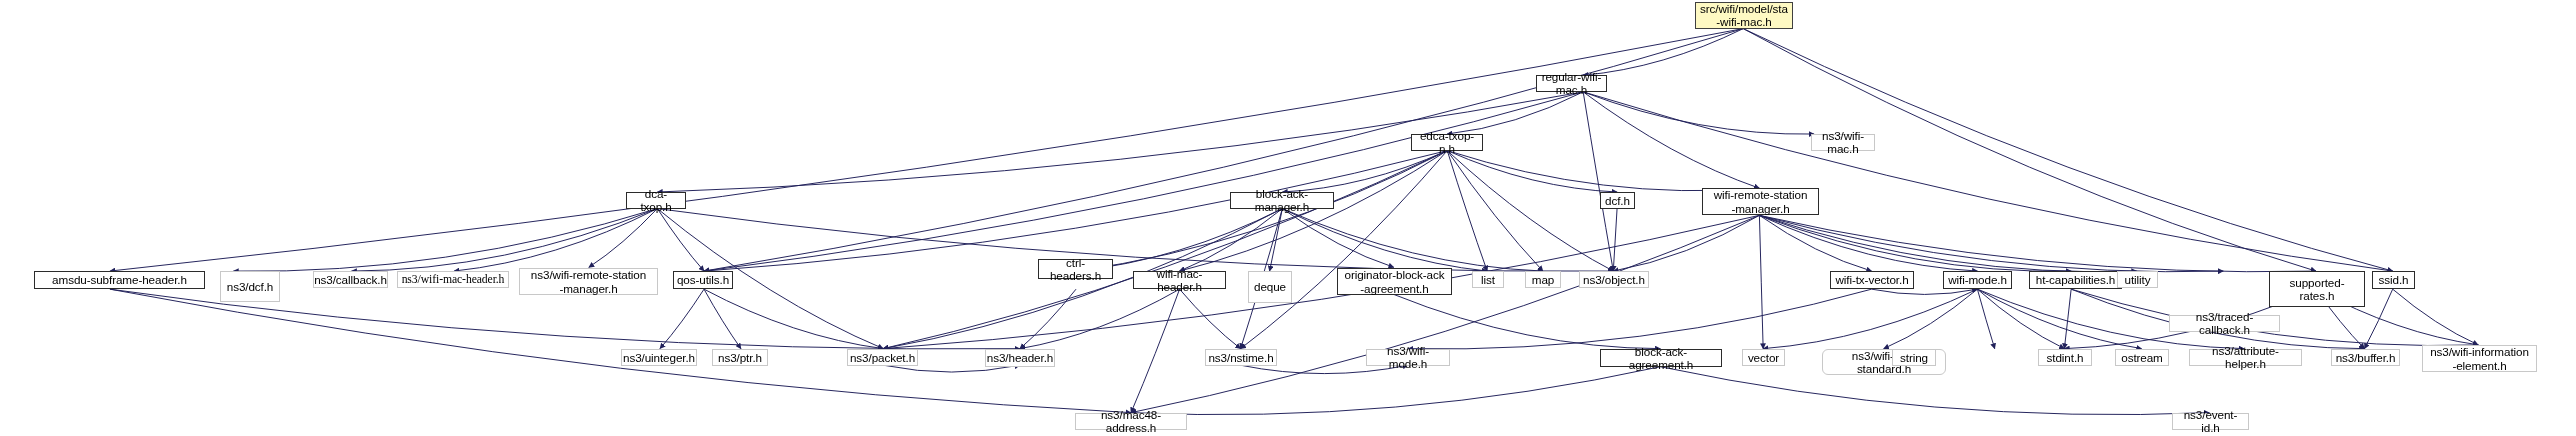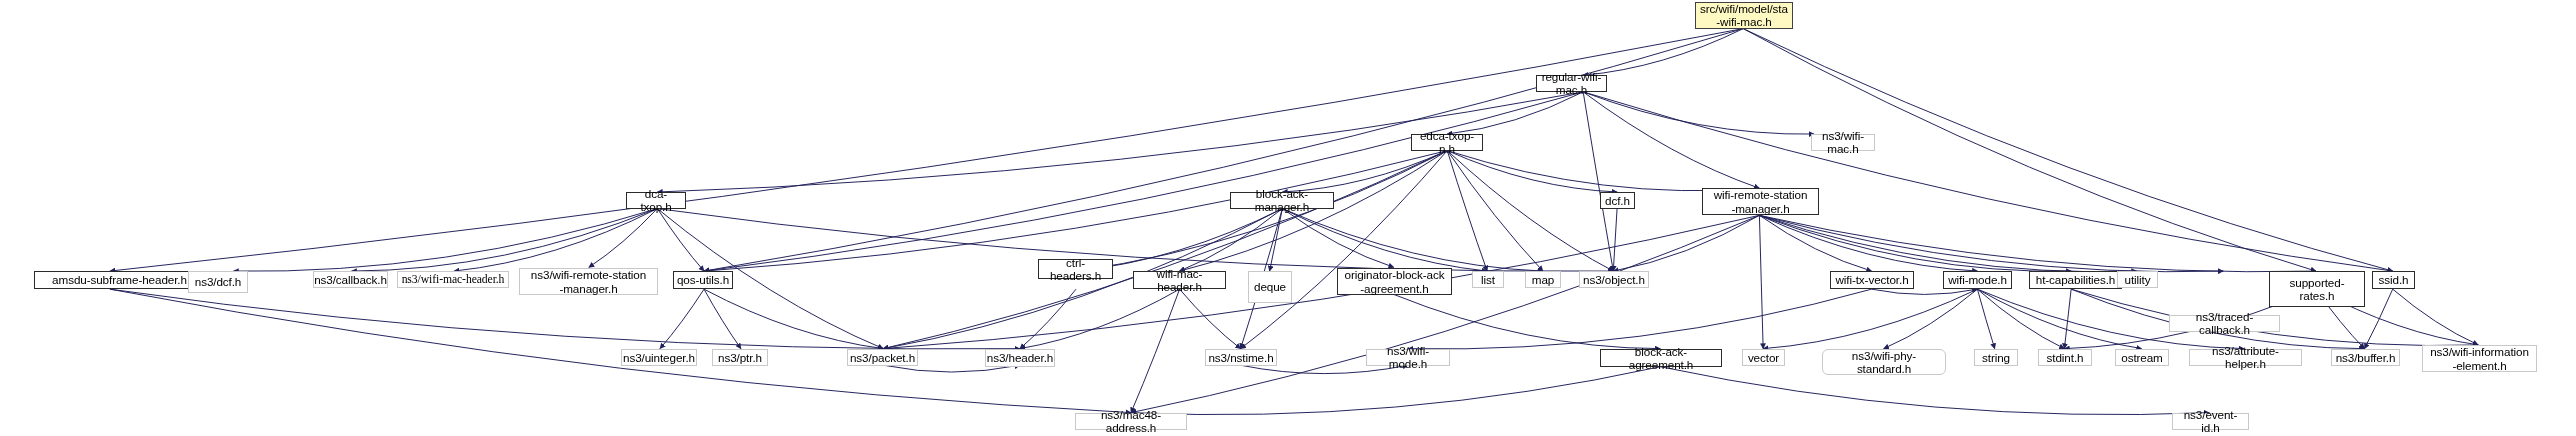--- a/index.html
+++ b/index.html
@@ -144,21 +144,21 @@
 -wifi-mac.h</div>
     <div class="node strong" style="left: 1536px; top: 75px; width: 71px; height: 16.6px;">regular-wifi-mac.h</div>
     <div class="node strong" style="left: 1411px; top: 134px; width: 72px; height: 16.6px;">edca-txop-n.h</div>
     <div class="node weak" style="left: 1775px; top: 134px; width: 64px; height: 16.6px; margin-left: 36px;">ns3/wifi-mac.h</div>
     <div class="node strong" style="left: 626px; top: 192px; width: 60px; height: 16.6px;">dca-txop.h</div>
     <div class="node strong" style="left: 1230px; top: 192px; width: 104px; height: 16.6px;">block-ack-manager.h</div>
     <div class="node strong" style="left: 1600px; top: 192px; width: 35px; height: 16.6px;">dcf.h</div>
     <div class="node strong" style="left: 1702px; top: 188px; width: 117px; height: 27px;">wifi-remote-station
 -manager.h</div>
     <div class="node strong" style="left: 34px; top: 271px; width: 171px; height: 18px;">amsdu-subframe-header.h</div>
-    <div class="node weak" style="left: 188px; top: 271px; width: 60px; height: 22px;">ns3/dcf.h</div>
+    <div class="node weak" style="left: 220px; top: 271px; width: 60px; height: 31px;">ns3/dcf.h</div>
     <div class="node weak" style="left: 313px; top: 271px; width: 75px; height: 16.6px;">ns3/callback.h</div>
     <div class="node weak" style="left: 397px; top: 271px; width: 112px; height: 16.6px; font-family: Liberation Serif, serif;">ns3/wifi-mac-header.h</div>
     <div class="node weak" style="left: 519px; top: 268px; width: 139px; height: 27px;">ns3/wifi-remote-station
 -manager.h</div>
     <div class="node strong" style="left: 673px; top: 271px; width: 60px; height: 18px;">qos-utils.h</div>
     <div class="node strong" style="left: 1038px; top: 259px; width: 75px; height: 20px;">ctrl-headers.h</div>
     <div class="node strong" style="left: 1133px; top: 271px; width: 93px; height: 18px;">wifi-mac-header.h</div>
     <div class="node weak" style="left: 1248px; top: 271px; width: 44px; height: 32px;">deque</div>
     <div class="node strong" style="left: 1337px; top: 268px; width: 115px; height: 27px;">originator-block-ack
 -agreement.h</div>
@@ -174,21 +174,21 @@
     <div class="node strong" style="left: 2372px; top: 271px; width: 43px; height: 18px;">ssid.h</div>
     <div class="node weak" style="left: 621px; top: 349px; width: 76px; height: 16.6px;">ns3/uinteger.h</div>
     <div class="node weak" style="left: 712px; top: 349px; width: 56px; height: 16.6px;">ns3/ptr.h</div>
     <div class="node weak" style="left: 847px; top: 349px; width: 71px; height: 16.6px;">ns3/packet.h</div>
     <div class="node weak" style="left: 985px; top: 349px; width: 70px; height: 18px;">ns3/header.h</div>
     <div class="node weak" style="left: 1205px; top: 349px; width: 72px; height: 16.6px;">ns3/nstime.h</div>
     <div class="node weak" style="left: 1366px; top: 349px; width: 84px; height: 16.6px;">ns3/wifi-mode.h</div>
     <div class="node strong" style="left: 1600px; top: 349px; width: 122px; height: 18px;">block-ack-agreement.h</div>
     <div class="node weak" style="left: 1742px; top: 349px; width: 43px; height: 16.6px;">vector</div>
     <div class="node weak" style="left: 1822px; top: 349px; width: 124px; height: 26px; border-radius: 6px;">ns3/wifi-phy-standard.h</div>
-    <div class="node weak" style="left: 1974px; top: 349px; width: 44px; height: 16.6px;">string</div>
+    <div class="node weak" style="left: 1892px; top: 349px; width: 44px; height: 16.6px;">string</div>
     <div class="node weak" style="left: 2038px; top: 349px; width: 54px; height: 16.6px;">stdint.h</div>
     <div class="node weak" style="left: 2115px; top: 349px; width: 54px; height: 16.6px;">ostream</div>
     <div class="node weak" style="left: 2189px; top: 349px; width: 113px; height: 16.6px;">ns3/attribute-helper.h</div>
     <div class="node weak" style="left: 2331px; top: 349px; width: 69px; height: 16.6px;">ns3/buffer.h</div>
     <div class="node weak" style="left: 2422px; top: 345px; width: 115px; height: 27px;">ns3/wifi-information
 -element.h</div>
     <div class="node weak" style="left: 1075px; top: 413px; width: 112px; height: 16.6px;">ns3/mac48-address.h</div>
     <div class="node weak" style="left: 2172px; top: 413px; width: 77px; height: 16.6px;">ns3/event-id.h</div>
   </div>
 

